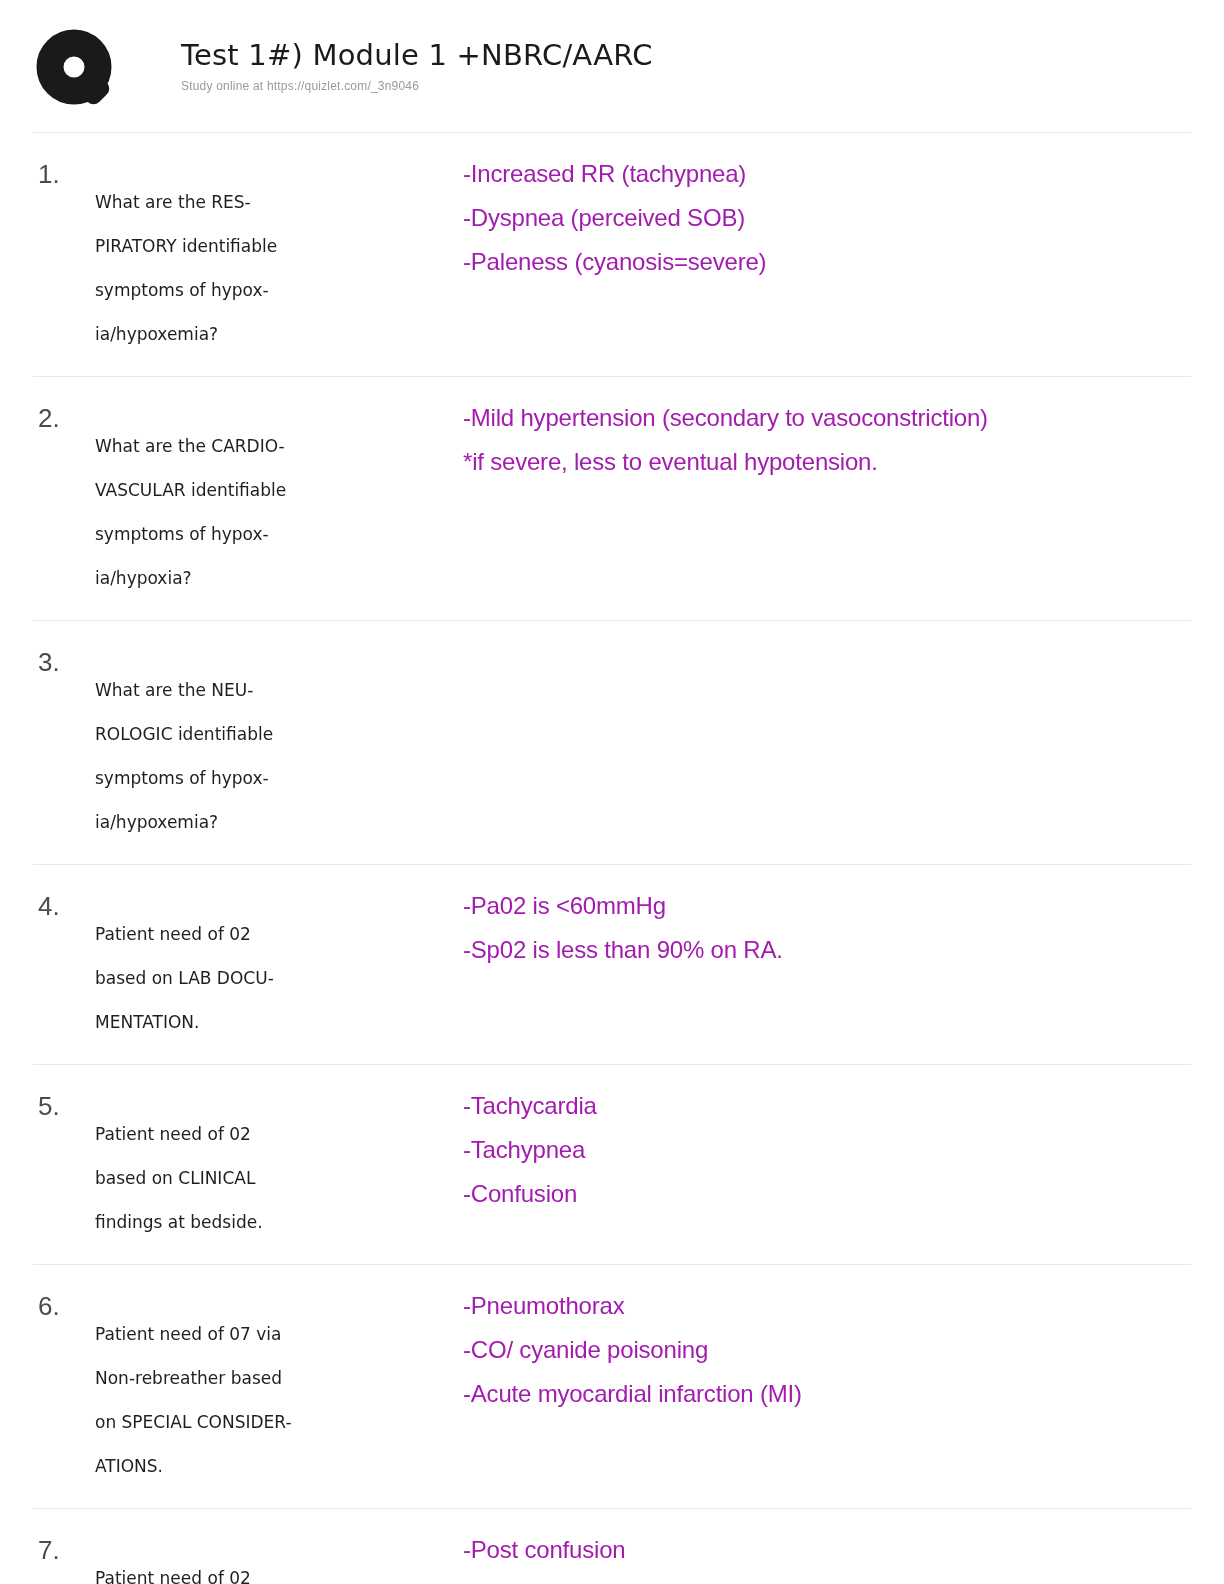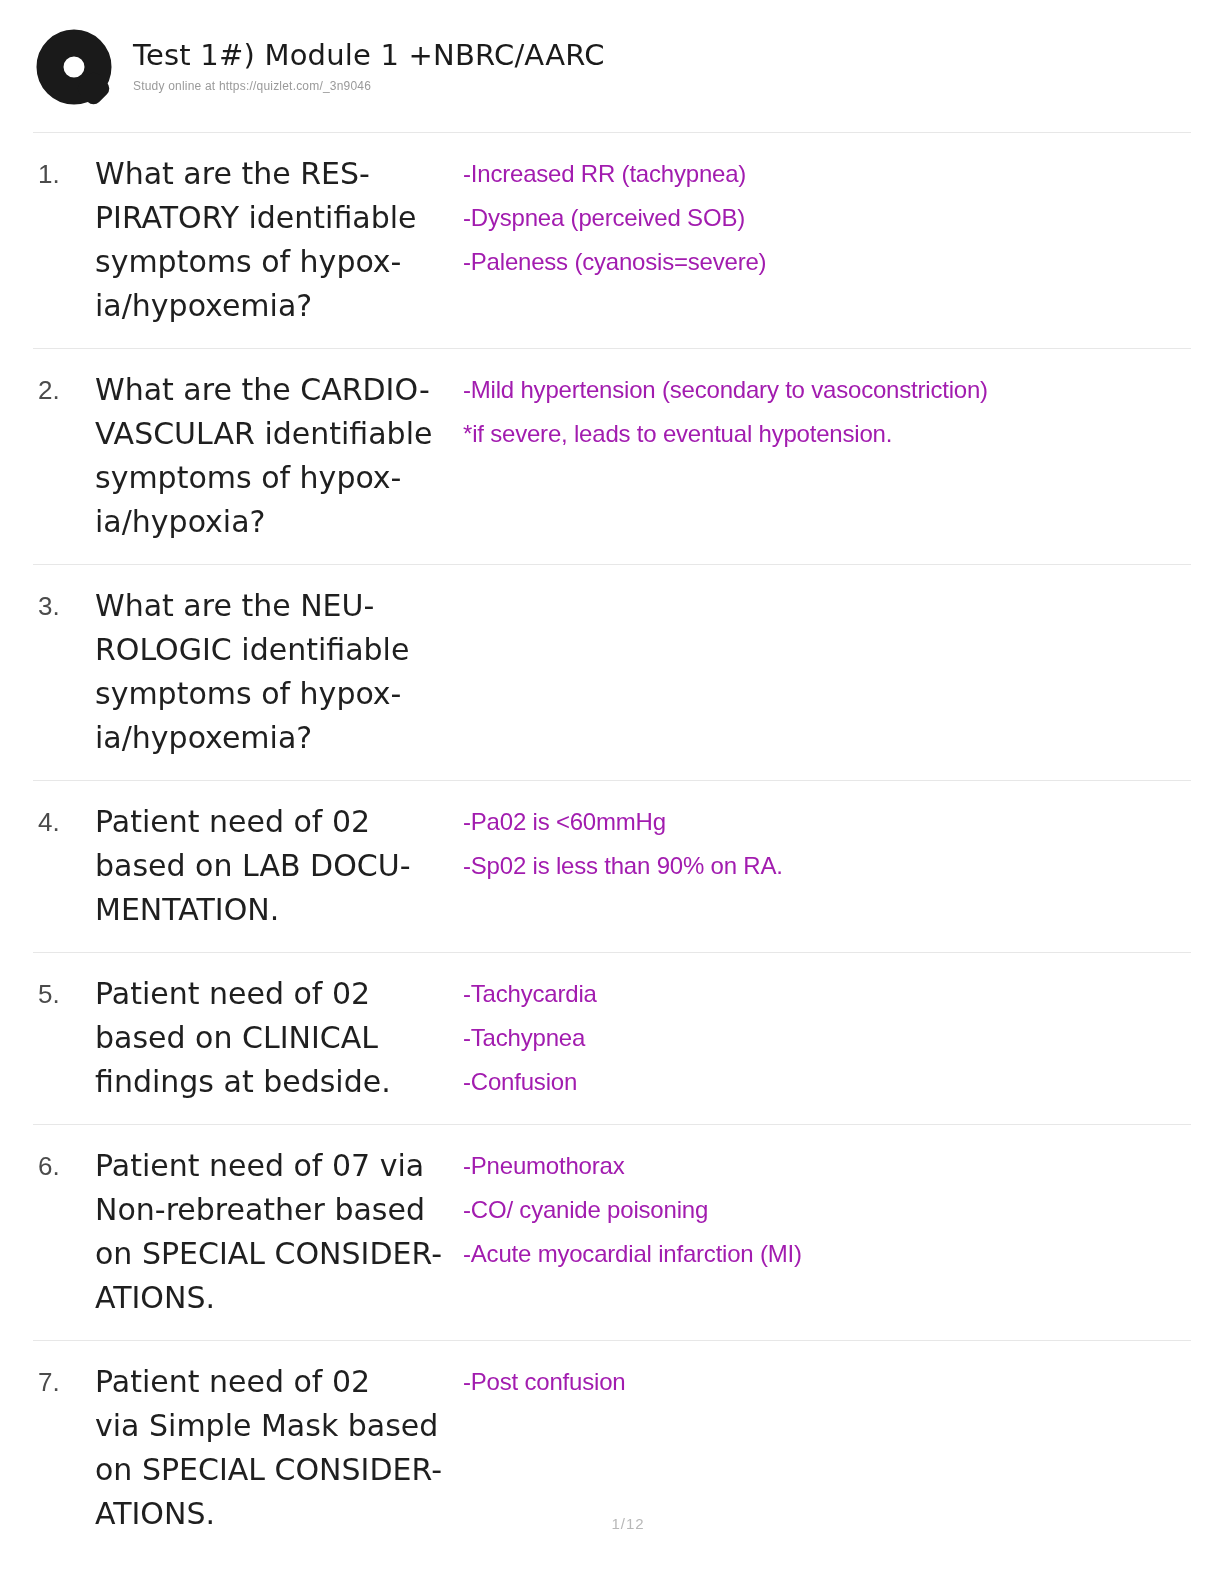--- a/index.html
+++ b/index.html
@@ -11,20 +11,21 @@
     font-family: "Liberation Sans", sans-serif;
     padding: 0 33px;
   }
 
   
   .header {
     display: flex;
     align-items: flex-start;
     padding: 26px 0 16px 2px;
     border-bottom: 1px solid #e7e7e7;
+    gap: 48px;
   }
   .logo-wrap { margin-right: 20px; flex: 0 0 auto; }
   .title-block { padding-top: 12px; }
   .doc-title {
     font-family: "DejaVu Sans", "Liberation Sans", sans-serif;
     font-size: 29px;
     font-weight: normal;
     color: #1b1b1b;
     letter-spacing: 0.2px;
   }
@@ -51,24 +52,25 @@
     font-family: "Liberation Sans", sans-serif;
     font-weight: 300;
     font-size: 26px;
     line-height: 44px;
     color: #4b4b4b;
   }
   .card-question {
     flex: 0 0 368px;
     padding-right: 10px;
     font-family: "DejaVu Sans", "Liberation Sans", sans-serif;
-    font-size: 30px;
+    font-size: 17px;
     line-height: 44px;
     color: #1f1f1f;
     white-space: pre-line;
+    margin-top: 28px;
   }
   .card-answer {
     flex: 1 1 auto;
     font-family: "Liberation Sans", sans-serif;
     font-weight: 300;
     font-size: 24px;
     line-height: 44px;
     color: #a21caf;
     letter-spacing: -0.2px;
     white-space: pre-line;
@@ -117,21 +119,21 @@
 -Paleness (cyanosis=severe)</div>
   </div>
 
   <div class="card">
     <div class="card-num">2.</div>
     <div class="card-question">What are the CARDIO-
 VASCULAR identifiable
 symptoms of hypox-
 ia/hypoxia?</div>
     <div class="card-answer">-Mild hypertension (secondary to vasoconstriction)
-*if severe, leads to eventual hypotension.</div>
+*if severe, less to eventual hypotension.</div>
   </div>
 
   <div class="card">
     <div class="card-num">3.</div>
     <div class="card-question">What are the NEU-
 ROLOGIC identifiable
 symptoms of hypox-
 ia/hypoxemia?</div>
   </div>
 

